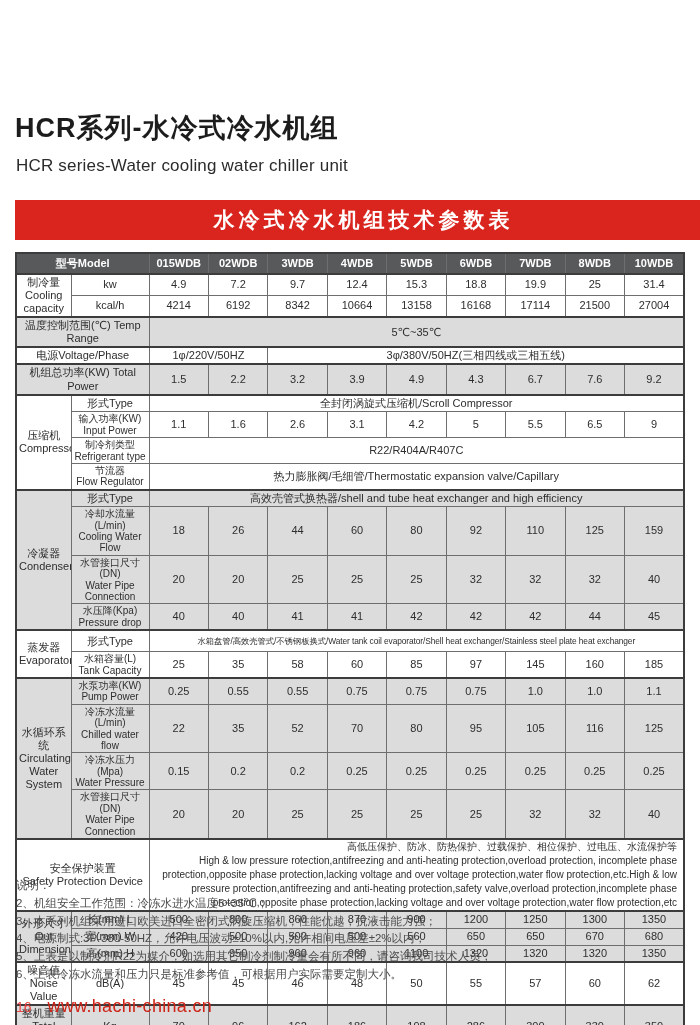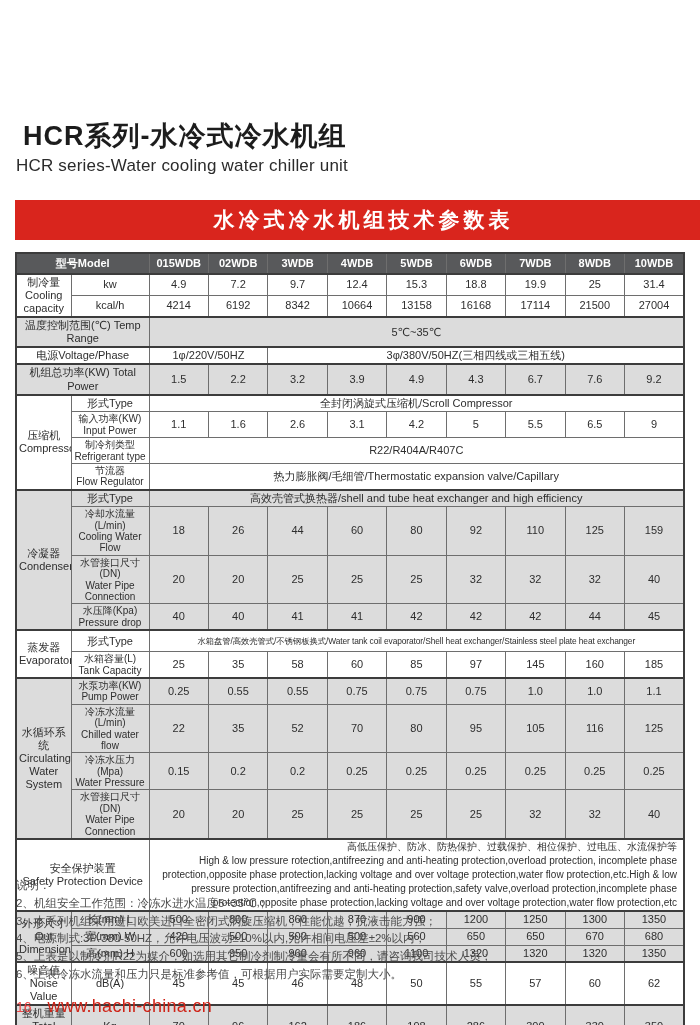--- a/index.html
+++ b/index.html
@@ -1,20 +1,20 @@
 <!DOCTYPE html>
 <html style="--red: #d9251d; --hdr: #58595b; --shade: #dcdcdc; --link: #cf2317;"><head>
 <meta charset="utf-8">
 <style>
   html,body{margin:0;padding:0;background:#ffffff;}
   body{width:700px;height:1025px;overflow:hidden;
        font-family:"Liberation Sans","DejaVu Sans",sans-serif;color:#2e2e2e;}
   .page{position:relative;width:700px;height:1025px;background:#fff;}
 
-  .title{position:absolute;left:15px;top:110px;margin:8px;
+  .title{position:absolute;left:15px;top:110px;margin:0;
          font-size:27px;font-weight:600;color:#1c1c1c;letter-spacing:1px;}
   .subtitle{position:absolute;left:16px;top:156px;font-size:17px;color:#2b2b2b;letter-spacing:.2px;}
 
   .banner{position:absolute;left:15px;top:200px;width:697px;height:40px;
           background:var(--red,#d9251d);color:#fff;display:flex;align-items:center;justify-content:center;
           font-size:21px;font-weight:bold;letter-spacing:4px;}
 
   table.spec{position:absolute;left:15px;top:252px;width:670px;
              border-collapse:collapse;table-layout:fixed;
              border:2px solid #3c3c3c;}

